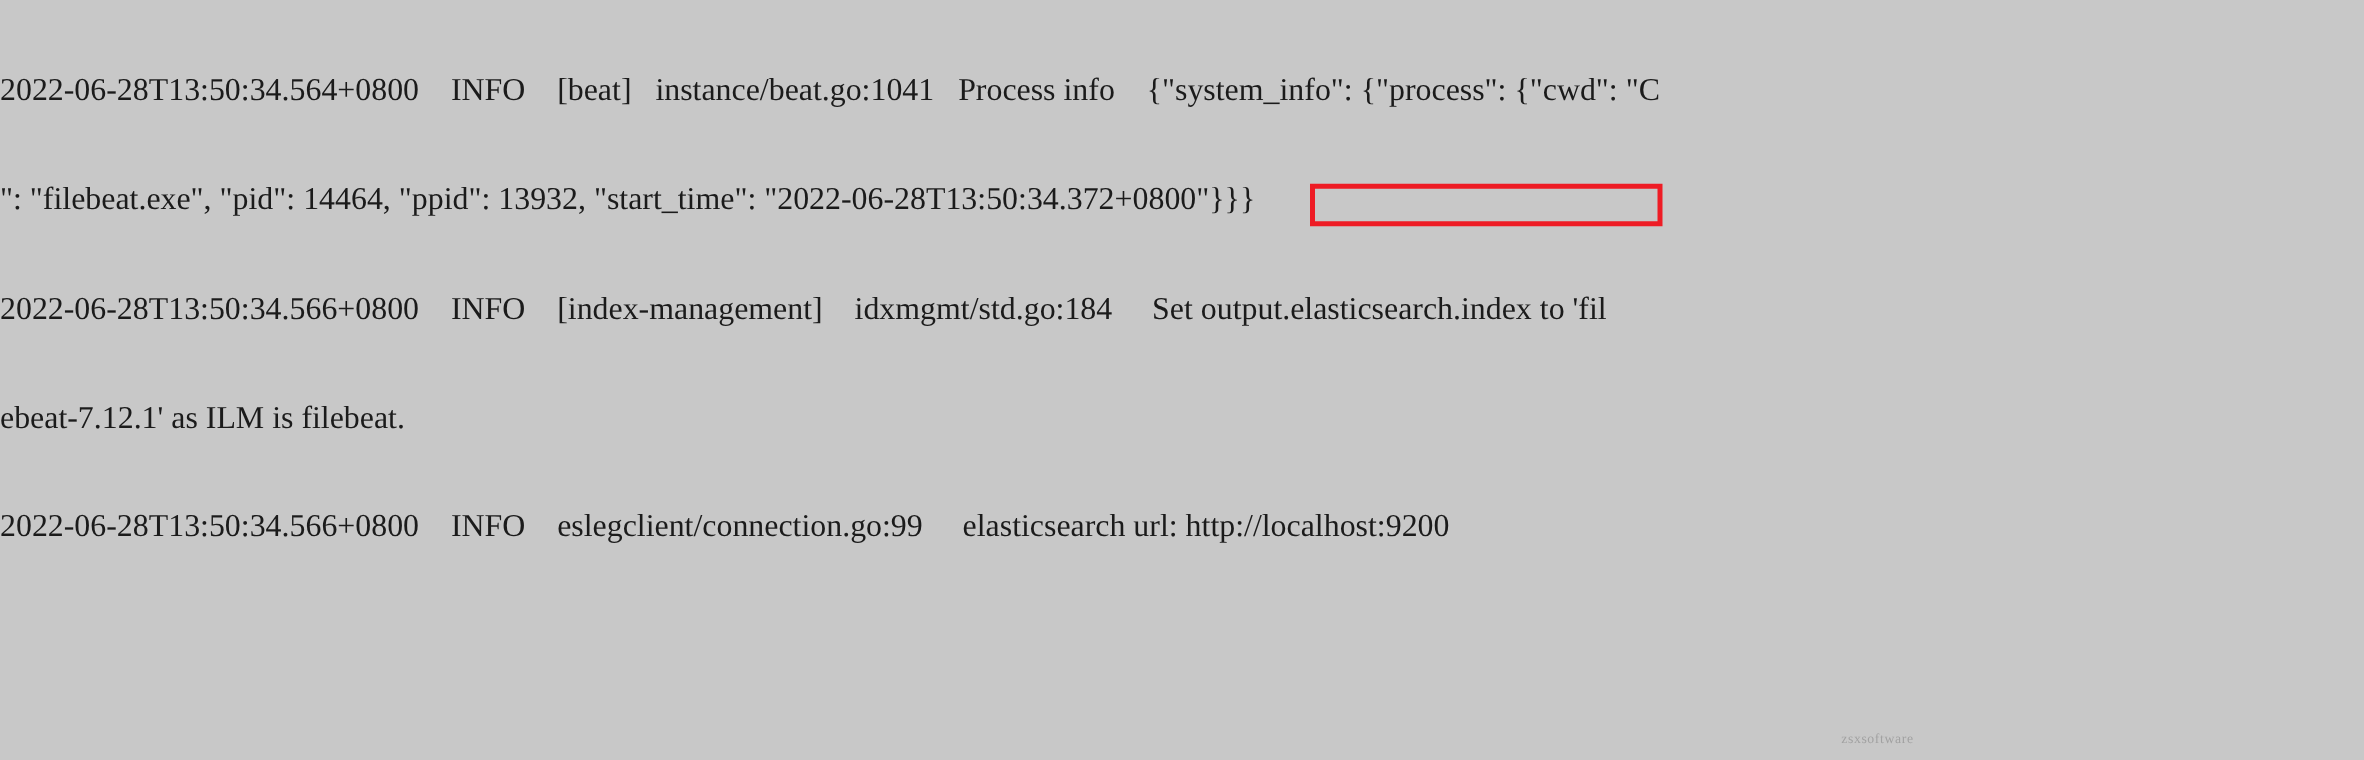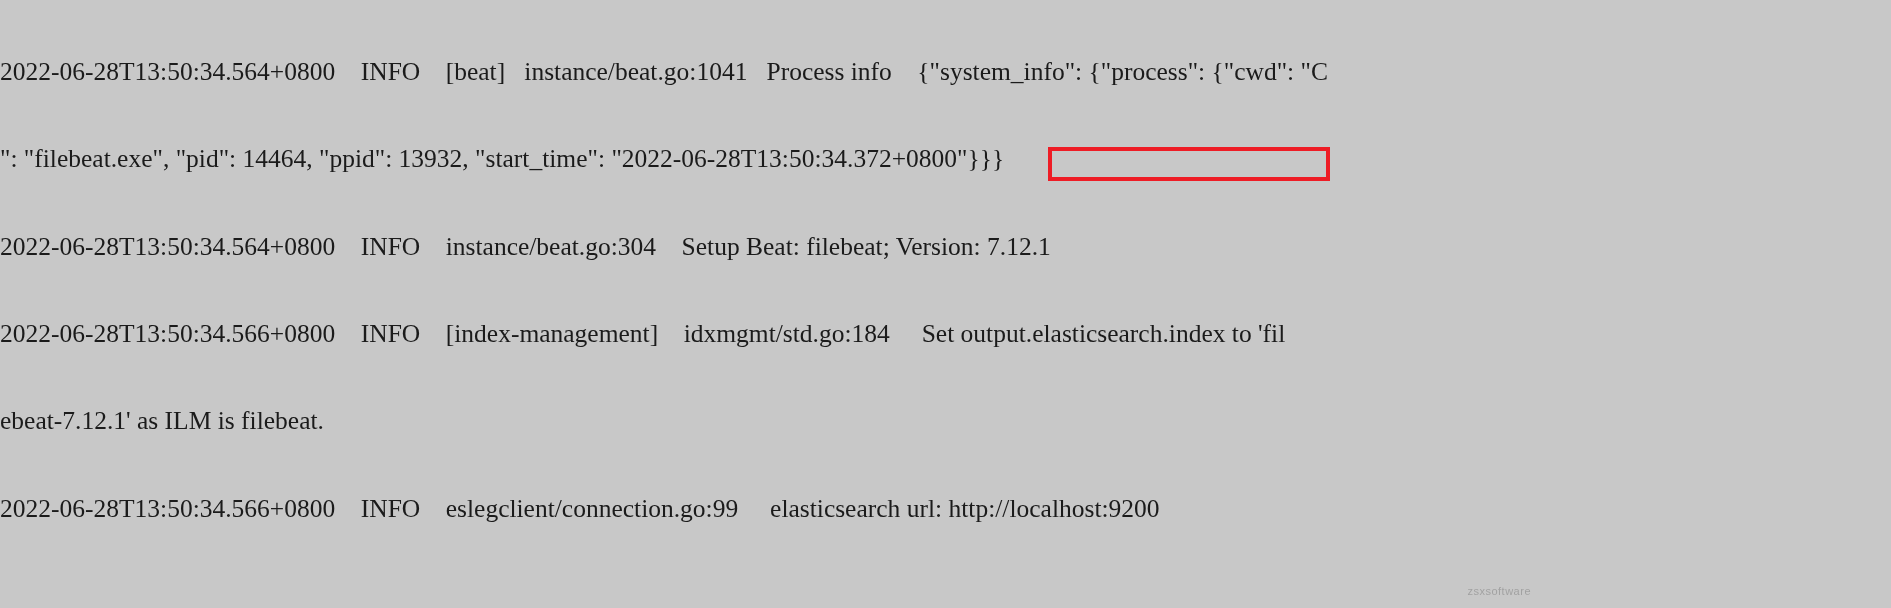--- a/index.html
+++ b/index.html
@@ -50,21 +50,21 @@
     height: 34px;
     border: 4px solid #ee1c25;
     box-sizing: border-box;
     pointer-events: none;
     background: transparent;
   }
   .watermark {
     position: absolute;
     right: 6px;
     bottom: 2px;
-    font-family: Liberation Sans, sans-serif;
+    font-family: Liberation Serif, serif;
     font-size: 11px;
     color: #9b9b9b;
     opacity: 0.85;
     letter-spacing: 0.5px;
     white-space: pre;
     margin-left: 17px;
   }
   .cursor-row {
     position: absolute;
     left: 0;
@@ -74,21 +74,20 @@
   }
 </style>
 </head>
 <body>
 
 <div id="console">
 
   <div class="log-lines">
     <span class="log-line">2022-06-28T13:50:34.564+0800    INFO    [beat]   instance/beat.go:1041   Process info    {"system_info": {"process": {"cwd": "C</span>
     <span class="log-line">": "filebeat.exe", "pid": 14464, "ppid": 13932, "start_time": "2022-06-28T13:50:34.372+0800"}}}</span>
-    <span class="log-line">2022-06-28T13:50:34.564+0800    INFO    instance/beat.go:304    Setup Beat: filebeat; Version: 7.12.1</span>
     <span class="log-line">2022-06-28T13:50:34.566+0800    INFO    [index-management]    idxmgmt/std.go:184     Set output.elasticsearch.index to 'fil</span>
     <span class="log-line">ebeat-7.12.1' as ILM is filebeat.</span>
     <span class="log-line">2022-06-28T13:50:34.566+0800    INFO    eslegclient/connection.go:99     elasticsearch url: http://localhost:9200</span>
     
     
     
     
     
     
     

